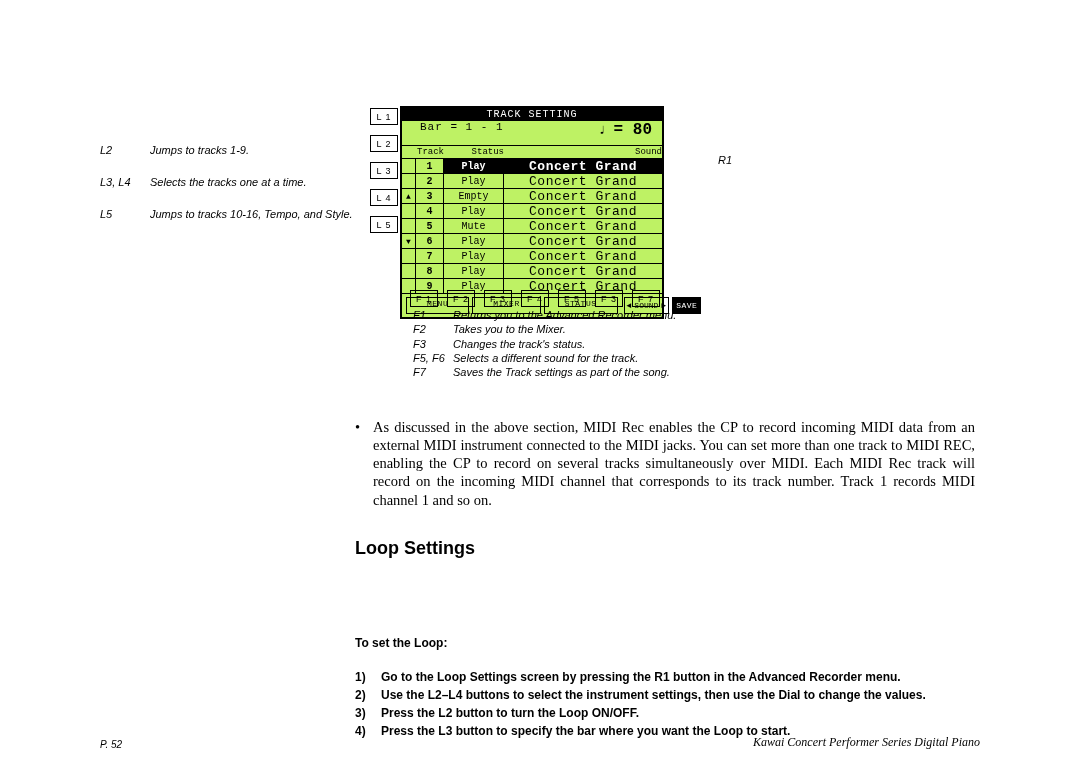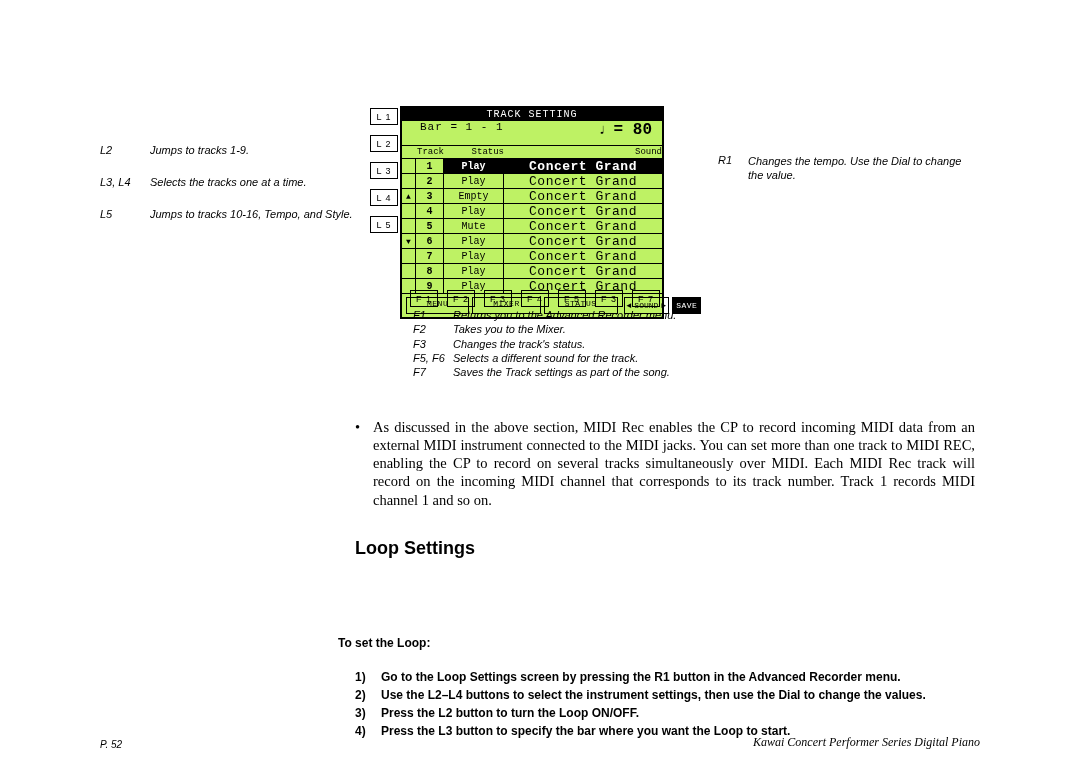--- a/index.html
+++ b/index.html
@@ -224,21 +224,21 @@
     position: absolute;
     left: 355px;
     top: 562px;
     width: 620px;
     font-size: 14.5px;
     line-height: 1.25;
     text-align: justify;
   }
   .sub-heading {
     position: absolute;
-    left: 338px;
+    left: 355px;
     top: 636px;
     font-family: Arial, sans-serif;
     font-weight: bold;
     font-size: 12px;
   }
   .steps {
     position: absolute;
     left: 355px;
     top: 668px;
     width: 620px;
@@ -285,21 +285,20 @@
         </div>
         <div class="cap-row">
           <div class="cap-key">L5</div>
           <div class="cap-text">Jumps to tracks 10-16, Tempo, and Style.</div>
         </div>
       </div>
 
     <div class="captions-right" id="captions-right">
         <div class="cap-row">
           <div class="cap-key">R1</div>
-          <div class="cap-text">Changes the tempo.  Use the Dial to change the value.</div>
         </div>
       </div>
 
     <div class="side-buttons-left" id="side-left">
         <div class="side-btn">L 1</div>
         <div class="side-btn">L 2</div>
         <div class="side-btn">L 3</div>
         <div class="side-btn">L 4</div>
         <div class="side-btn">L 5</div>
       </div>

